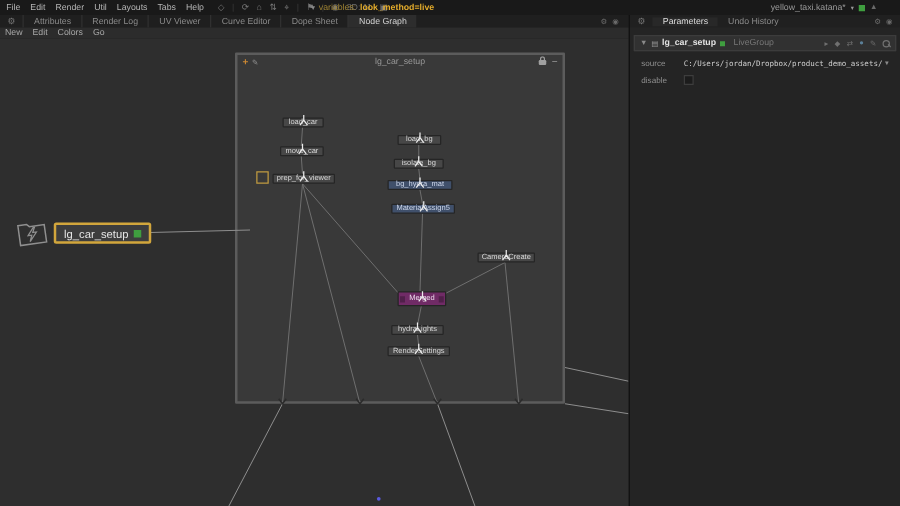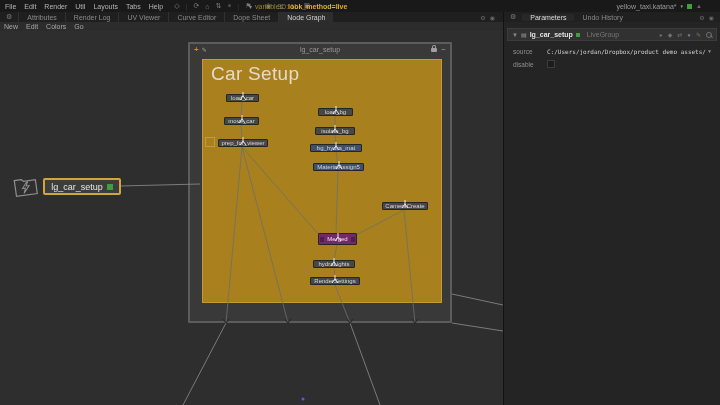--- a/index.html
+++ b/index.html
@@ -155,23 +155,20 @@
     <div class="gwin-head">
       <span class="gh-plus">+</span>
       <span class="gh-pencil">✎</span>
       <span class="gh-title">lg_car_setup</span>
       <span class="gh-right">
         <span class="lock"></span>
         <span class="gh-min">−</span>
       </span>
     </div>
 
-    <div class="ggroup">
-      <div class="gtitle">Car Setup</div>
-    </div>
   </div>
 
   <svg class="wires" width="503" height="374">
     <g stroke="#6f6f6f" stroke-width="0.8" fill="none">
       <line x1="242" y1="71" x2="241" y2="86"></line>
       <line x1="241" y1="94" x2="242" y2="108"></line>
       <line x1="242" y1="116" x2="226" y2="292"></line>
       <line x1="242" y1="116" x2="288" y2="292"></line>
       <line x1="242" y1="116" x2="320" y2="205"></line>
       <line x1="335" y1="85" x2="335" y2="96"></line>

